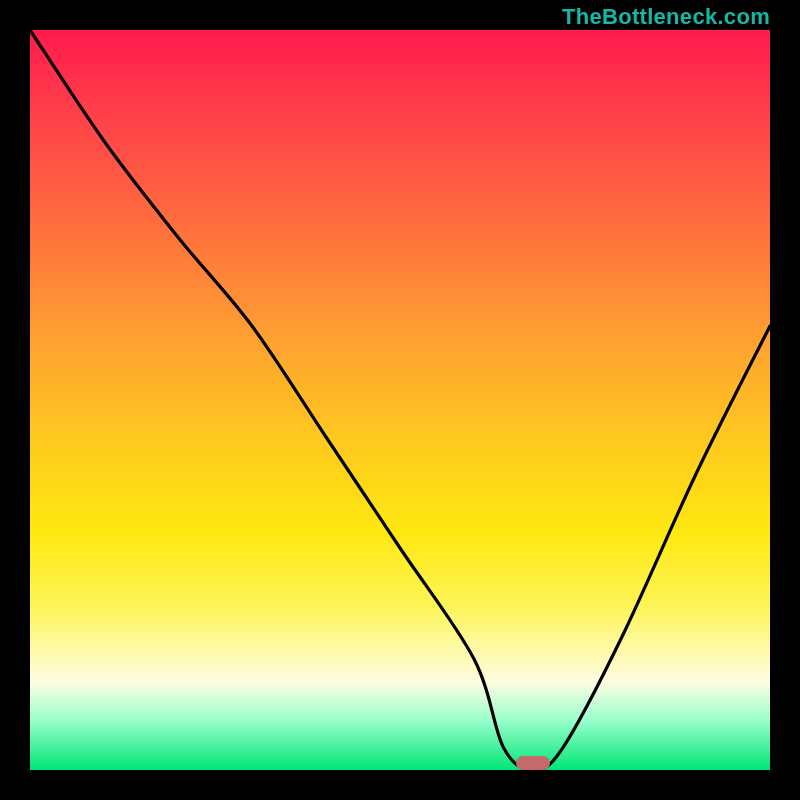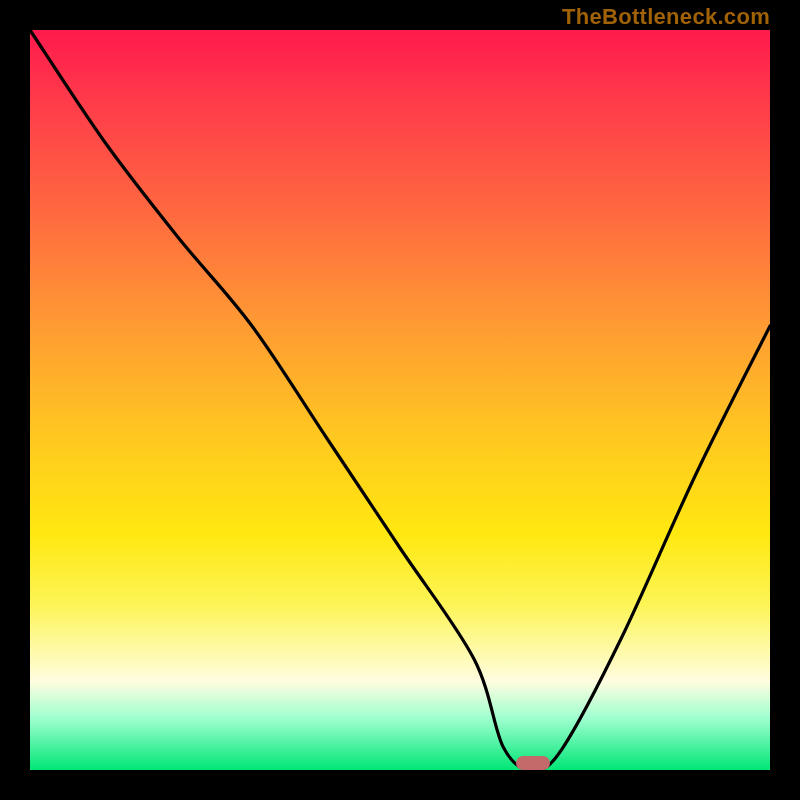--- a/index.html
+++ b/index.html
@@ -27,21 +27,21 @@
       #fdf55a 78%,
       #fffde0 88%,
       #9fffcf 93%,
       #00e676 100%
     );
   }
   .watermark {
     position: absolute;
     top: 4px;
     right: 30px;
-    color: #a16207;
+    color: #14b8a6;
     font-size: 22px;
     font-weight: 600;
     letter-spacing: 0.3px;
     user-select: none;
   }
   svg.curve {
     position: absolute;
     left: 0;
     top: 0;
     width: 740px;

